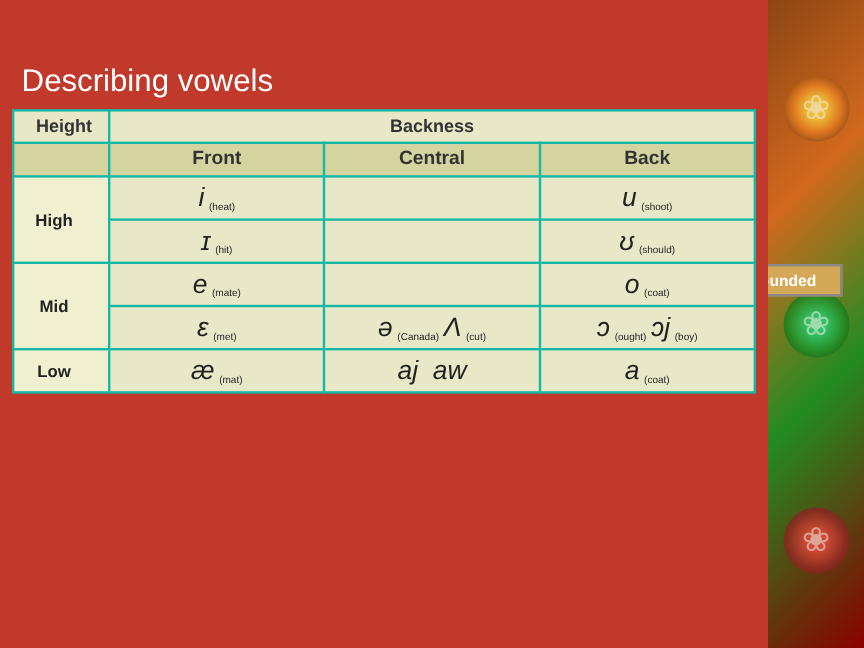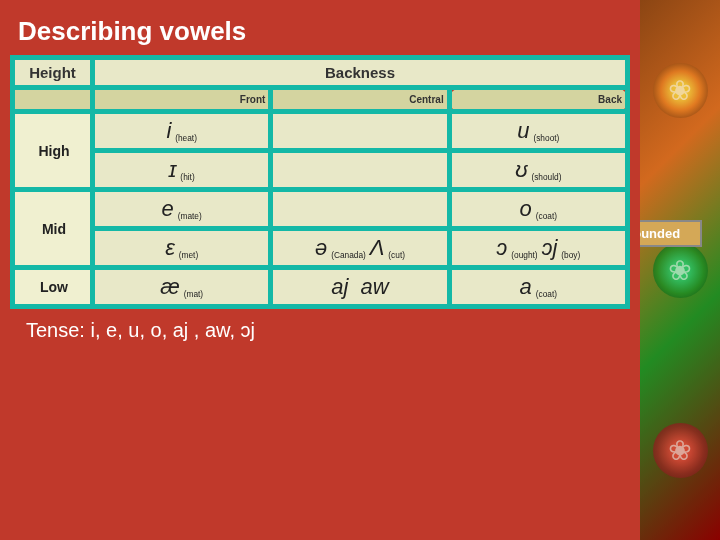--- a/index.html
+++ b/index.html
@@ -52,37 +52,38 @@
       left: 50%;
       transform: translate(-50%, -50%);
       font-size: 28px;
       color: rgba(255,255,255,0.6);
     }
 
     .title-bar {
       background: #c0392b;
       color: white;
       font-size: 26px;
-      font-weight: bold;
+      font-weight: normal;
       padding: 4px 8px 8px 8px;
+      margin-top: 36px;
     }
 
     .table-wrapper {
       background: #c0392b;
     }
 
     table {
       width: 100%;
       border-collapse: collapse;
       table-layout: fixed;
     }
 
     table td, table th {
-      border: 5px solid #14b8a6;
-      padding: 4px 3px;
+      border: 2px solid #14b8a6;
+      padding: 4px 18px;
       vertical-align: middle;
     }
 
     .col-height {
       width: 80px;
       background: #f5f5dc;
       color: #333;
       font-size: 15px;
       font-weight: bold;
     }
@@ -90,37 +91,36 @@
     .col-front {
       width: 155px;
     }
 
     .col-central {
       width: 155px;
     }
 
     .col-back {
       width: 155px;
-      border-radius: 12px;
     }
 
     .header-row td {
       background: #e8e8c8;
       font-weight: bold;
       font-size: 15px;
       color: #333;
       text-align: center;
     }
 
     .subheader-row td {
       background: #d4d4a0;
       font-weight: bold;
-      font-size: 10px;
-      color: #333;
-      text-align: right;
+      font-size: 16px;
+      color: #333;
+      text-align: center;
     }
 
     .data-row td {
       background: #e8e8c8;
       font-size: 14px;
       color: #222;
       text-align: center;
     }
 
     .row-label {
@@ -253,21 +253,20 @@
           <td>
             <span class="phoneme-large">a</span>
             <span class="phoneme-small"> <sub>(coat)</sub></span>
           </td>
         </tr>
       </tbody>
         </table>
     </div>
 
     <div class="bottom-text">
-      <div class="tense-line">Tense: i, e, u, o, aj , aw, ɔj</div>
     </div>
   </div>
 
   <div class="right-decoration">
 
     <div style="position:absolute; top:220px; left:-38px; width:100px; background:#d4a857; color:white; font-size:13px; font-weight:bold; text-align:center; padding:4px 3px; border:2px solid #888; z-index:10; transform: rotate(0deg);">Rounded</div>
     <div class="deco-circle"></div>
     <div class="deco-circle" style="background: radial-gradient(circle, #2ecc71 20%, #228B22 60%, #145214 90%);"></div>
     <div class="deco-circle" style="background: radial-gradient(circle, #e74c3c 20%, #922b21 60%, #641e16 90%);"></div>
   </div>

